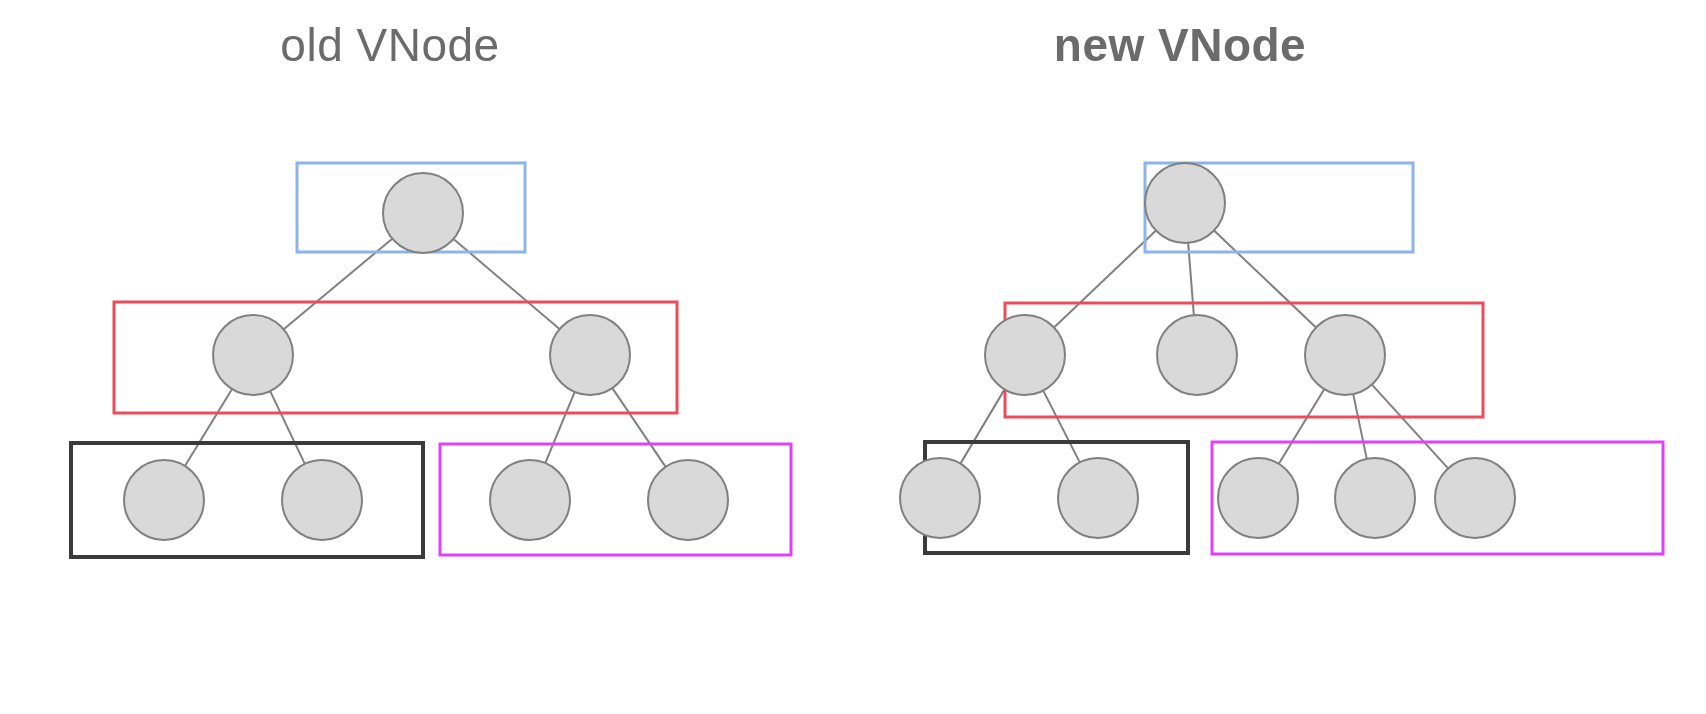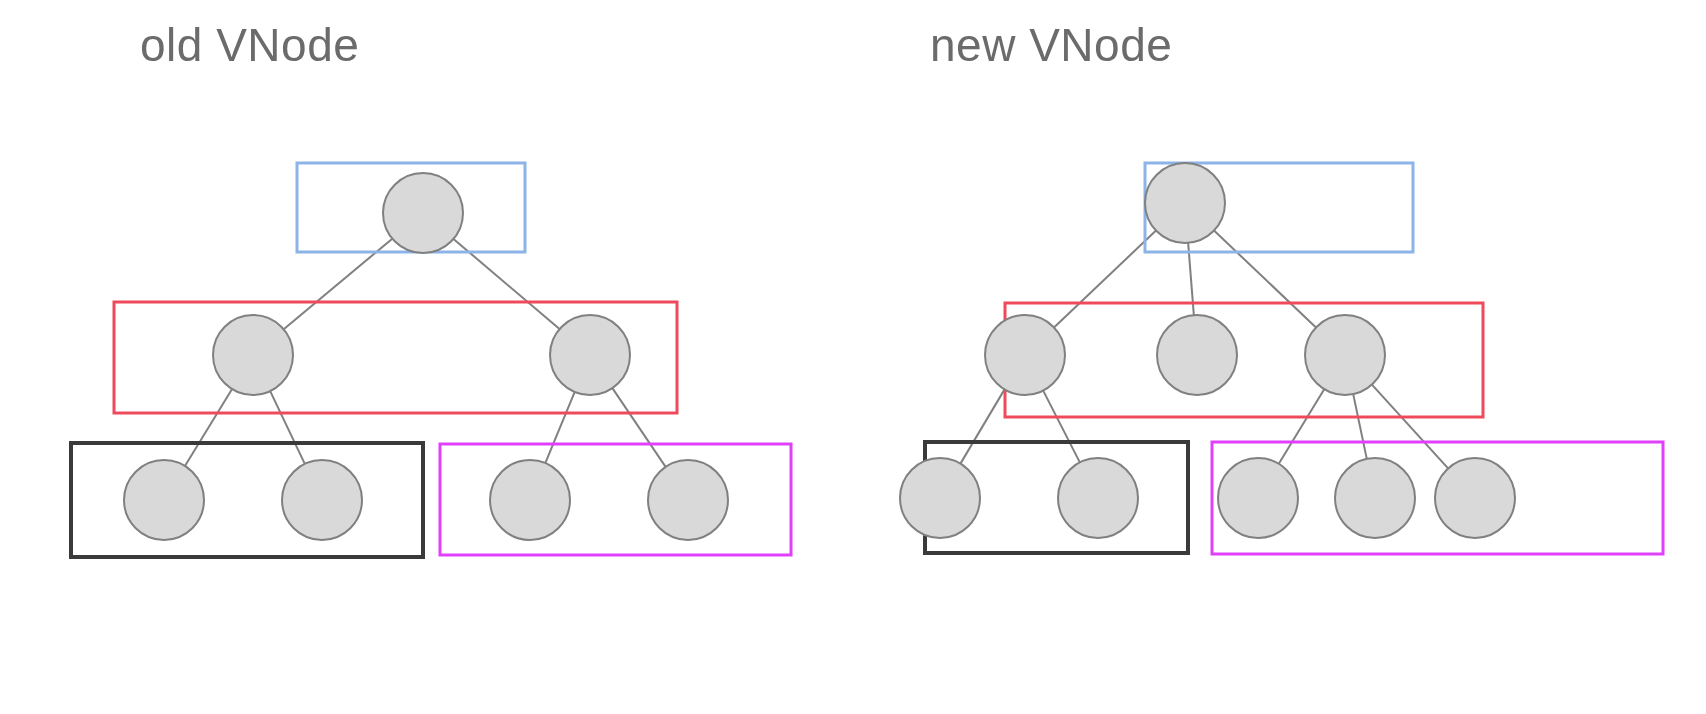--- a/index.html
+++ b/index.html
@@ -22,30 +22,32 @@
     height: 714px;
   }
   .title {
     position: absolute;
     font-family: "Liberation Sans", sans-serif;
     font-size: 46px;
     font-weight: 400;
     color: #6b6b6b;
     letter-spacing: 0.5px;
     white-space: nowrap;
+    text-align: center;
   }
   #title-old {
     left: 140px;
     top: 18px;
     width: 500px;
   }
   #title-new {
     left: 930px;
     top: 18px;
     width: 500px;
+    font-weight: bold;
   }
   .svg-layer {
     position: absolute;
     left: 0;
     top: 0;
     width: 1706px;
     height: 714px;
     pointer-events: none;
   }
 </style>

